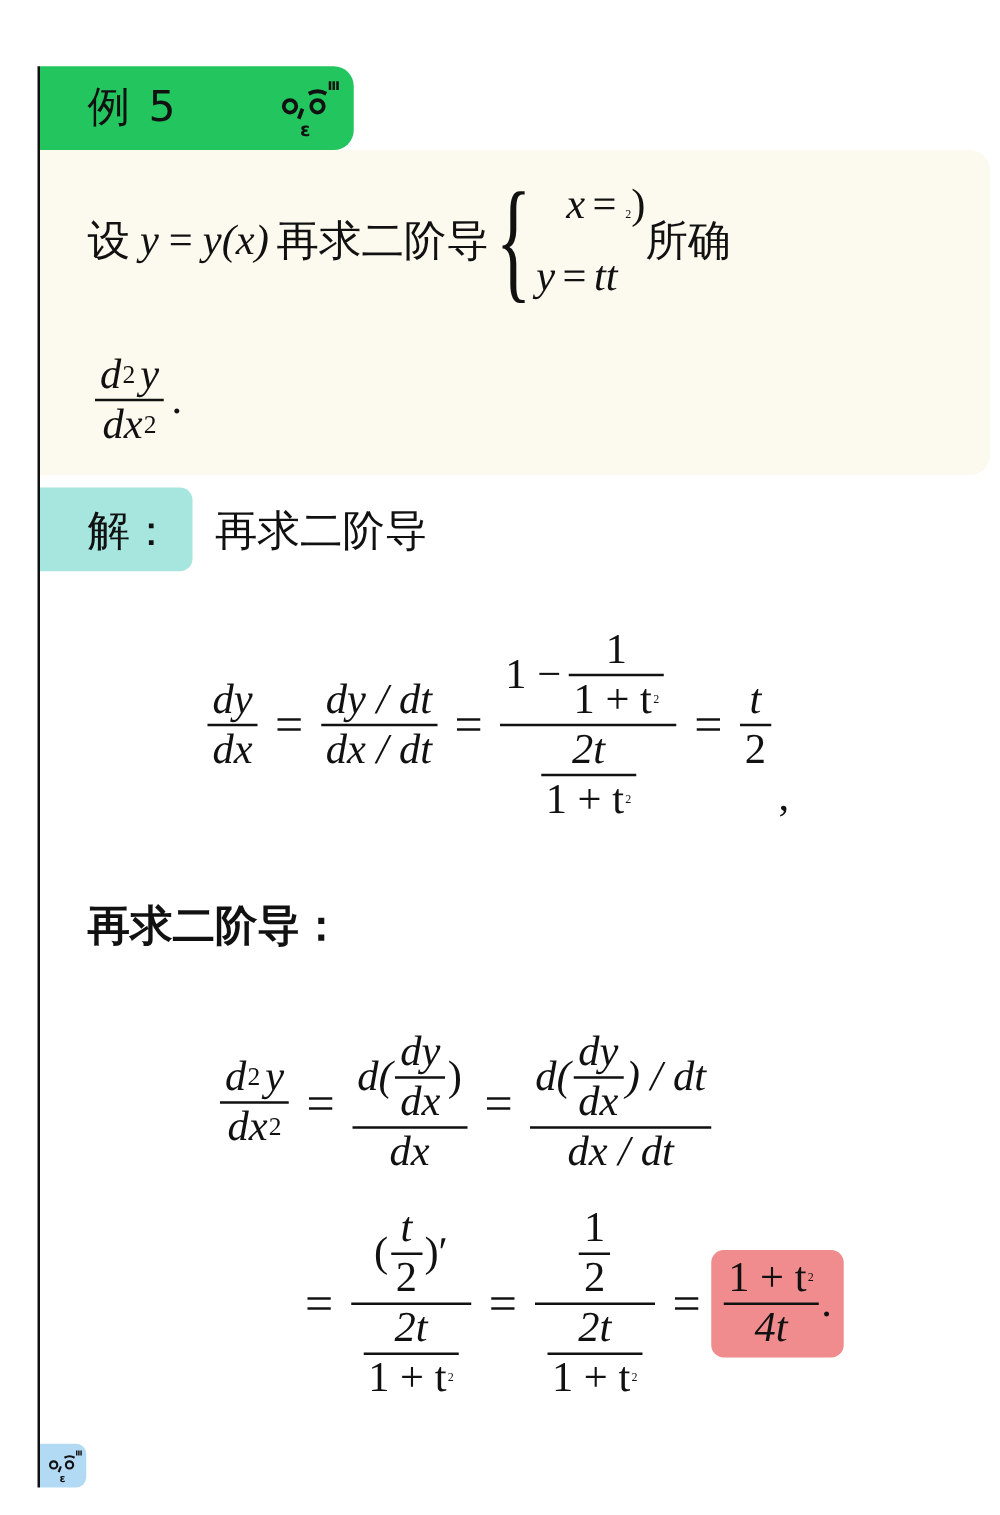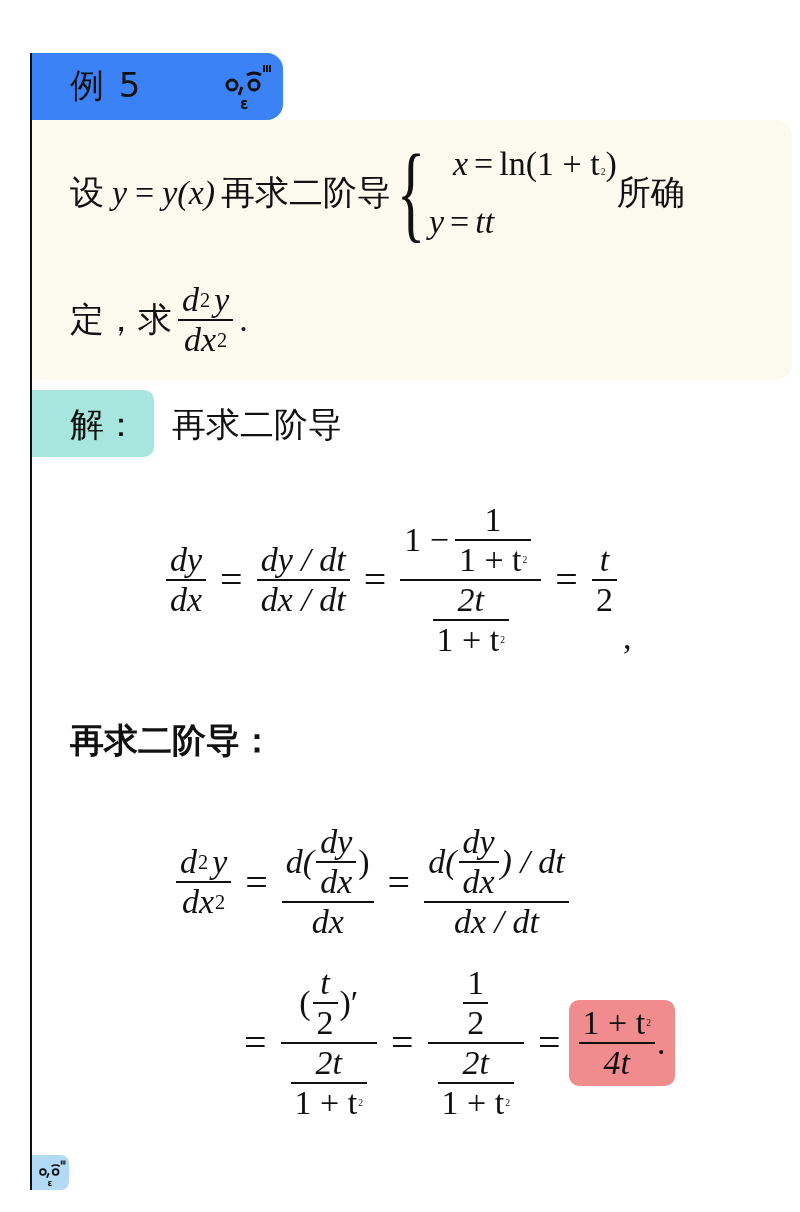--- a/index.html
+++ b/index.html
@@ -2,21 +2,21 @@
 <html><head>
   <meta charset="utf-8">
   <style>
     html, body { margin: 0; padding: 0; background: #ffffff; }
     body { width: 800px; height: 1212px; position: relative; overflow: hidden;
            font-family: "DejaVu Sans", sans-serif; color: #111; }
     .vline { position: absolute; left: 30px; top: 53px; width: 2px; height: 1137px; background: #111; }
 
     
     .ex-tag { position: absolute; left: 32px; top: 53px; width: 251px; height: 67px;
-              background: #3b82f6; border-radius: 0 16px 16px 0; }
+              background: #22c55e; border-radius: 0 16px 16px 0; }
     .ex-title { position: absolute; left: 38px; top: 10px; font-size: 34px; letter-spacing: 2px; }
     .face { position: absolute; left: 188px; top: 8px; width: 52px; height: 50px; }
 
     
     .problem { position: absolute; left: 32px; top: 120px; width: 760px; height: 260px;
                background: #fcfaef; border-radius: 0 16px 16px 0; }
     .cn { font-family: "DejaVu Sans", sans-serif; font-size: 34px; }
     .m { font-family: "Liberation Serif", serif; font-style: italic; font-size: 34px; }
     .mr { font-family: "Liberation Serif", serif; font-style: normal; font-size: 34px; }
     .row { position: absolute; display: flex; align-items: center; white-space: nowrap; }
@@ -61,36 +61,34 @@
     <span class="cn">设</span>
     <span class="m" style="margin-left:8px">y</span>
     <span class="mr" style="margin:0 8px">=</span>
     <span class="m">y(x)</span>
     <span class="cn" style="margin-left:6px">再求二阶导</span>
     <span class="brace">{</span>
     <div class="system">
       <div style="padding-left:24px; display:flex; align-items:baseline;">
         <span class="m">x</span>
         <span class="mr" style="margin:0 6px">=</span>
-        <span class="mr">ln(1 + t</span>
           <sup class="s m" style="font-style:normal">2</sup>
         <span class="mr">)</span>
       </div>
       <div style="display:flex; align-items:baseline;">
         <span class="m">y</span>
         <span class="mr" style="margin:0 6px">=</span>
         <span class="m">t</span>
         <span class="m">t</span>
       </div>
     </div>
     <span class="cn" style="margin-left:0">所确</span>
   </div>
 
   <div class="row" style="left:38px; top:150px; height:100px;">
-    <span class="cn">定，求</span>
     <span class="frac">
       <span class="num m">
           <span>d</span>
           <sup class="s">2</sup>
           <span style="margin-left:4px">y</span>
         </span>
       <span class="bar"></span>
       <span class="den m">
           <span>dx</span>
           <sup class="s">2</sup>

